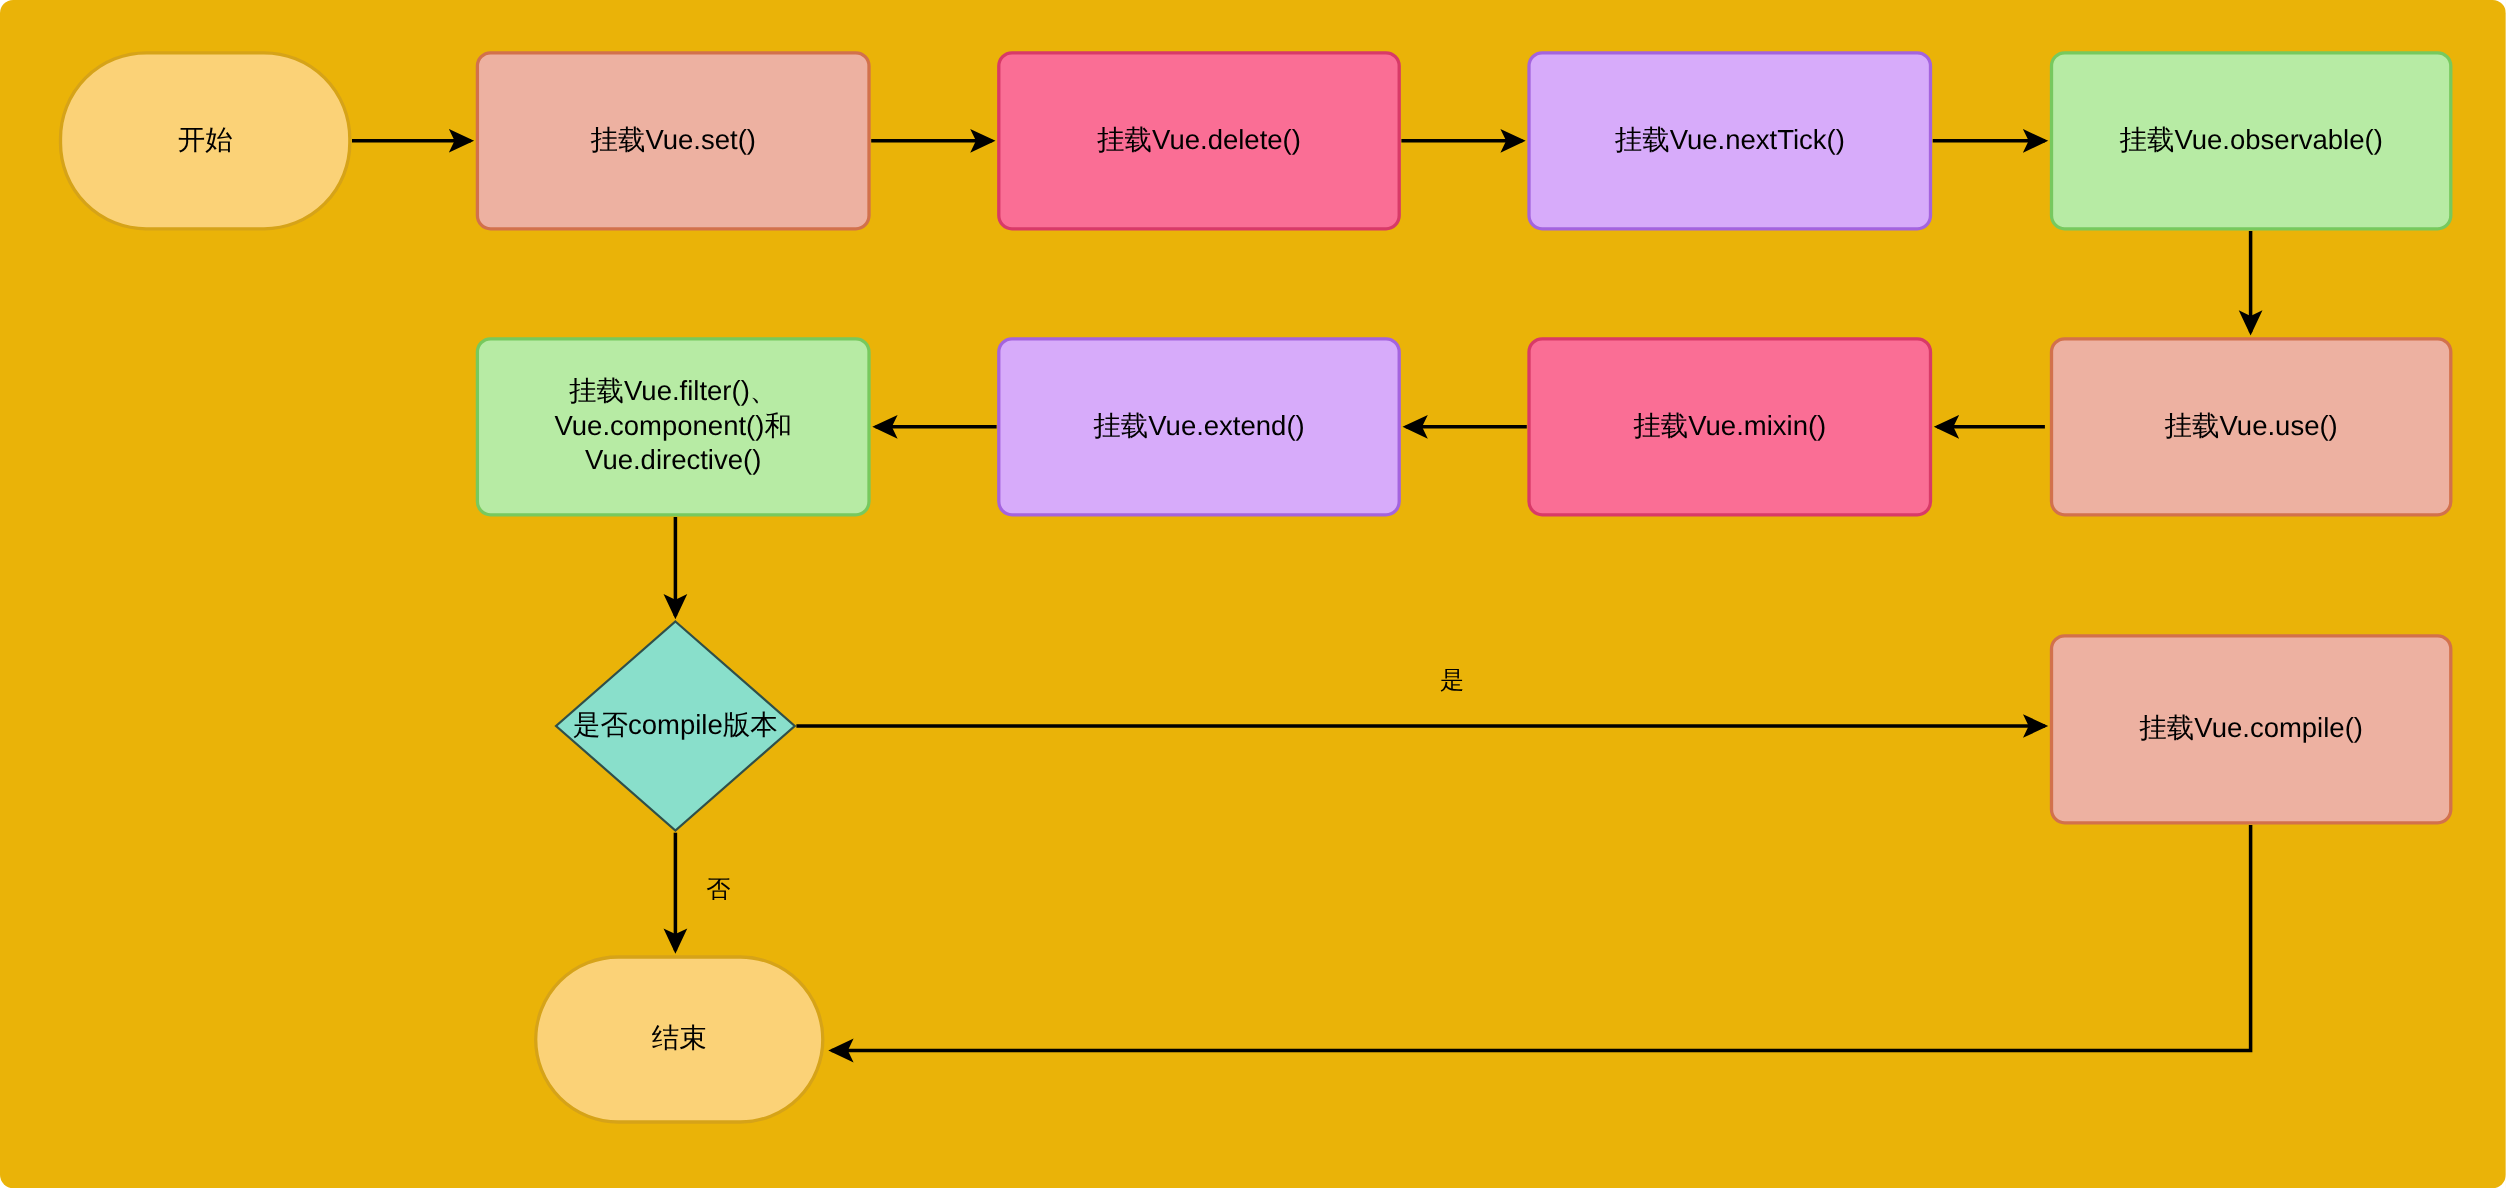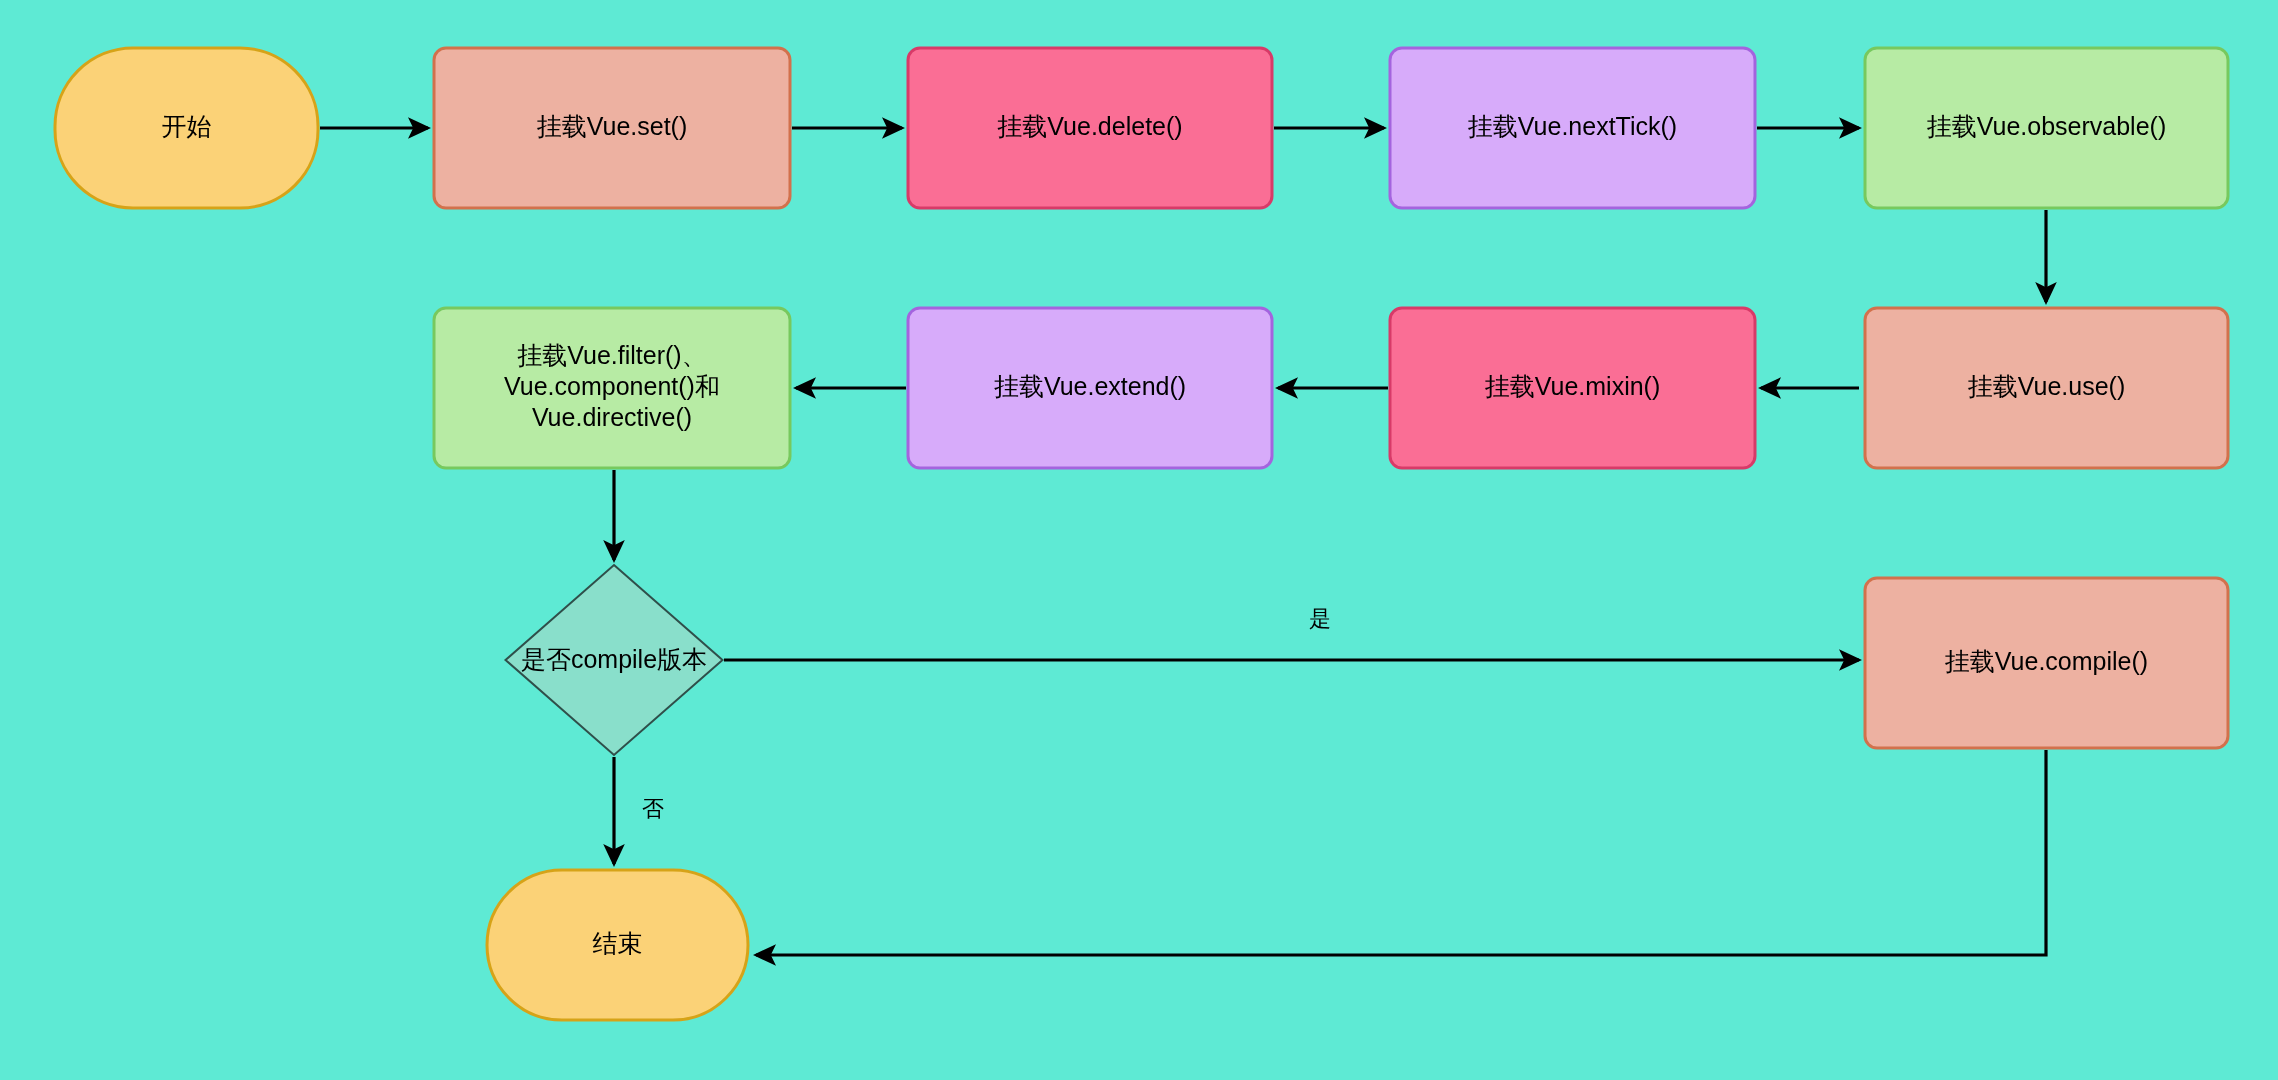--- a/index.html
+++ b/index.html
@@ -47,21 +47,21 @@
     fill: none;
     stroke: #000000;
     stroke-width: 3.2;
     stroke-linecap: butt;
     stroke-linejoin: miter;
   }
 </style>
 </head>
 <body>
 
-<div id="flow-root" style="background: #5eead4;">
+<div id="flow-root" style="background: #eab308; border-radius: 12px;">
   <svg id="flow-svg" viewBox="0 0 2278 1080" xmlns="http://www.w3.org/2000/svg">
     <defs>
       <marker id="arrowhead" viewBox="0 0 12 12" refX="10" refY="6" markerWidth="7.5" markerHeight="7.5" orient="auto-start-reverse" markerUnits="strokeWidth">
         <path d="M 0 0.6 L 11.5 6 L 0 11.4 L 2.6 6 Z" fill="#000000"></path>
       </marker>
     </defs>
 
     <g id="edges-layer">
         <path d="M 320 128 L 428 128" class="edge-line" marker-end="url(#arrowhead)"></path>
         <path d="M 792 128 L 902 128" class="edge-line" marker-end="url(#arrowhead)"></path>

